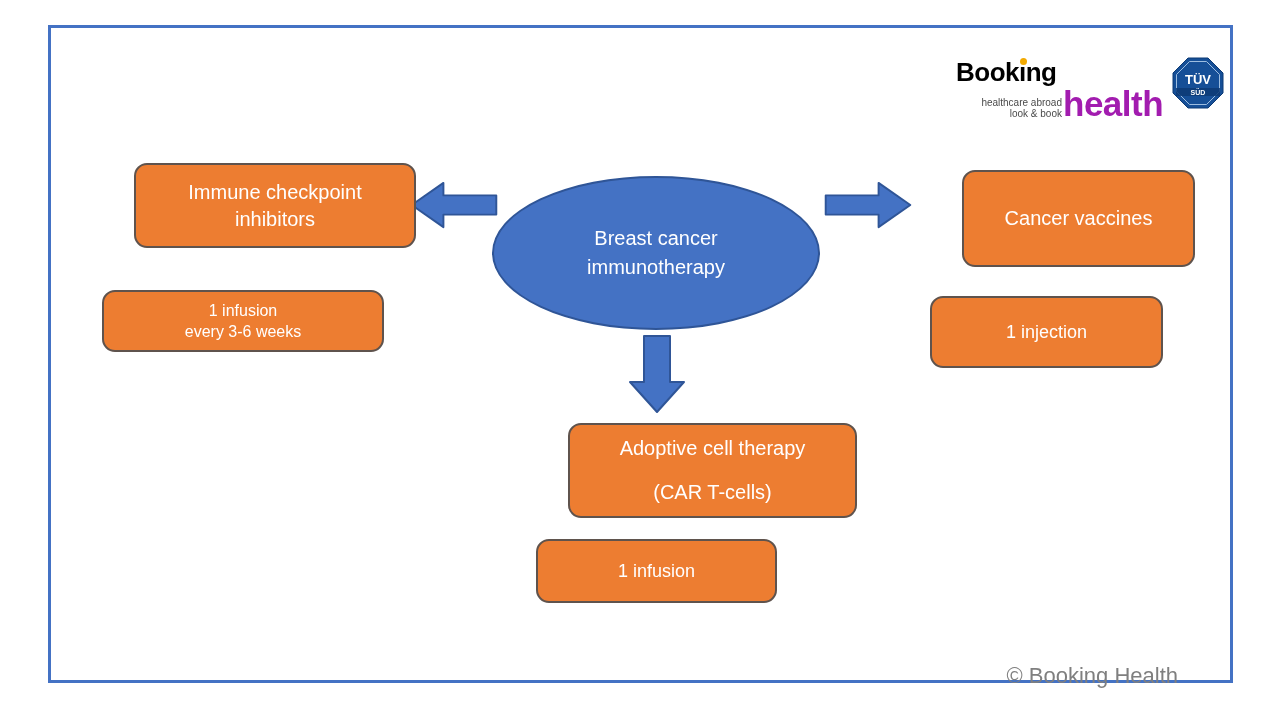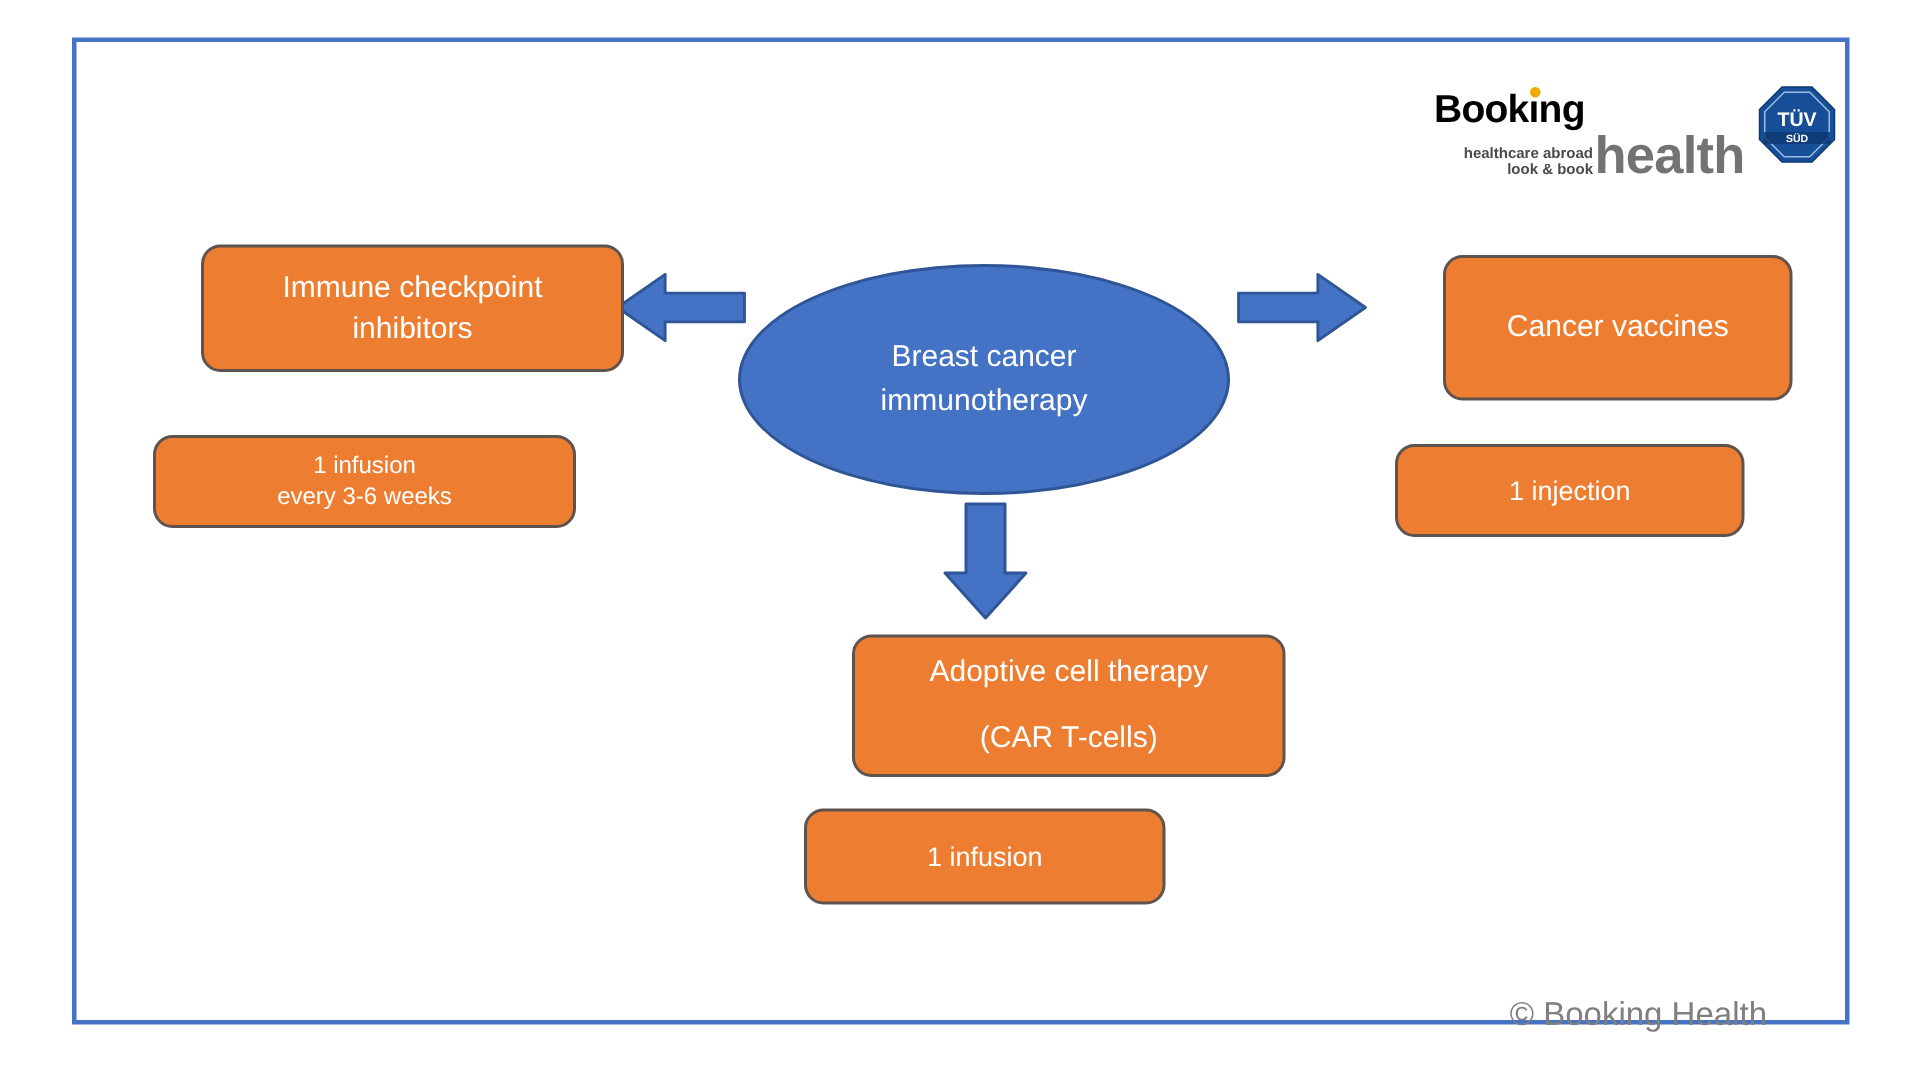--- a/index.html
+++ b/index.html
@@ -17,42 +17,42 @@
     position: absolute; left: 0; top: 0; font-size: 26px; font-weight: bold;
     color: #000000; letter-spacing: -0.5px; white-space: nowrap;
   }
   .logo-i { position: relative; display: inline-block; }
   .logo-i::after {
     content: ""; position: absolute; left: 0.5px; top: 1px; width: 7px; height: 7px;
     border-radius: 50%; background: #F2A900;
   }
   .logo-tagline {
     position: absolute; left: 0; top: 40px; width: 106px; text-align: right;
-    font-size: 10px; font-weight: bold; line-height: 11px; color: #4a4a4a;
+    font-size: 10px; font-weight: normal; line-height: 11px; color: #4a4a4a;
   }
   .logo-health {
     position: absolute; left: 107px; top: 27px; font-size: 35px; font-weight: bold;
-    color: #737373; letter-spacing: -0.5px;
+    color: #a21caf; letter-spacing: -0.5px;
   }
   .badge { position: absolute; left: 1172px; top: 57px; width: 52px; height: 52px; }
 
   
   .node {
     position: absolute; background: #ED7D31; border: 2px solid #5f534d;
     border-radius: 13px; color: #ffffff; display: flex; flex-direction: column;
     align-items: center; justify-content: center; text-align: center;
   }
   .node .ln { display: block; }
   .node-title { font-size: 20px; line-height: 27px; margin-left: 32px; }
   .node-detail { font-size: 16px; line-height: 21px; }
 
   .box-left-title   { left: 102px; top: 163px; width: 282px; height: 85px; }
   .box-left-detail  { left: 102px; top: 290px; width: 282px; height: 62px; }
   .box-right-title  { left: 930px; top: 170px; width: 233px; height: 97px; }
-  .box-right-detail { left: 930px; top: 296px; width: 233px; height: 62px; align-items: center; }
+  .box-right-detail { left: 930px; top: 296px; width: 233px; height: 72px; align-items: center; }
   .box-bottom-title { left: 536px; top: 423px; width: 289px; height: 95px; gap: 17px; }
   .box-bottom-detail{ left: 536px; top: 539px; width: 241px; height: 64px; }
 
   .center-ellipse {
     position: absolute; left: 492px; top: 176px; width: 328px; height: 154px;
     background: #4472C4; border: 2px solid #2F5597; border-radius: 50%;
     color: #ffffff; display: flex; flex-direction: column; align-items: center;
     justify-content: center; text-align: center; font-size: 20px; line-height: 29px;
   }
 

